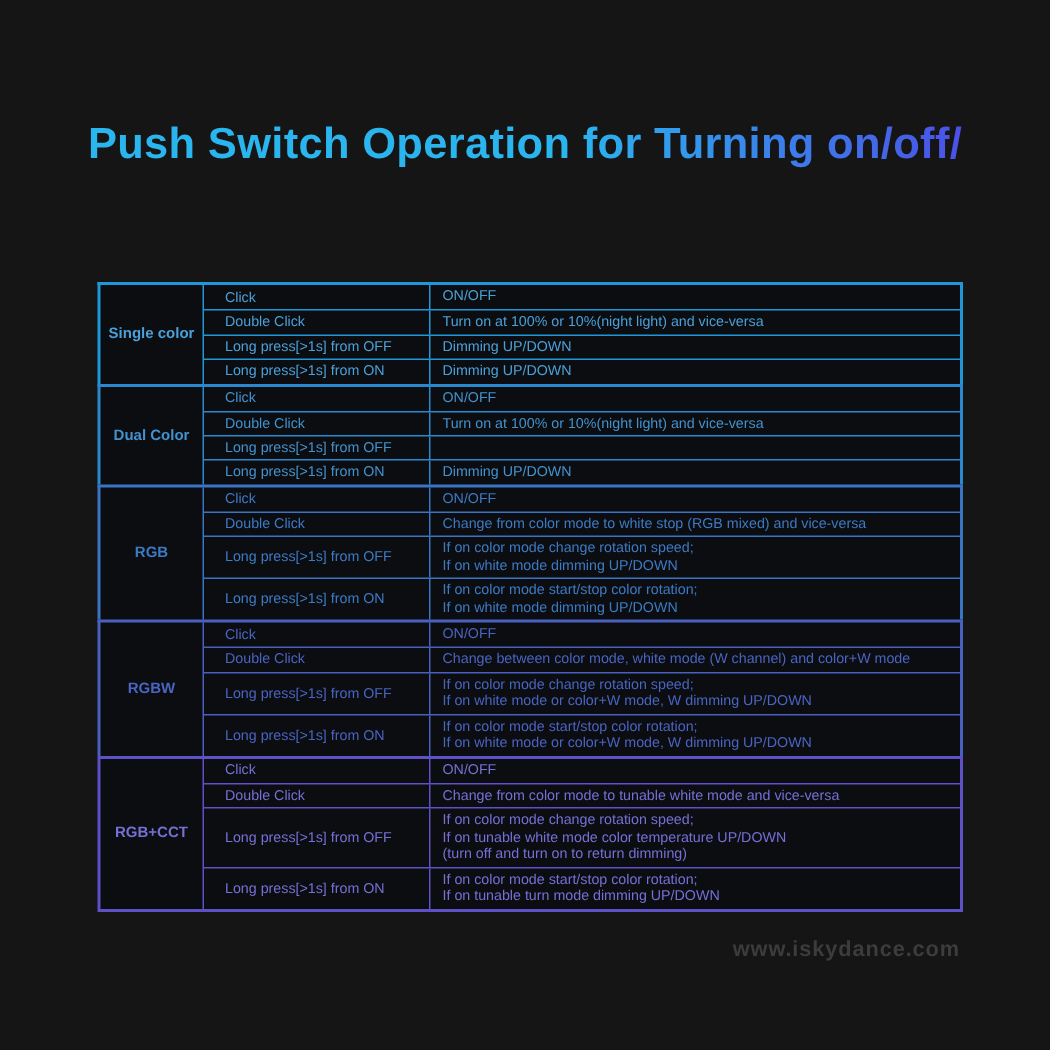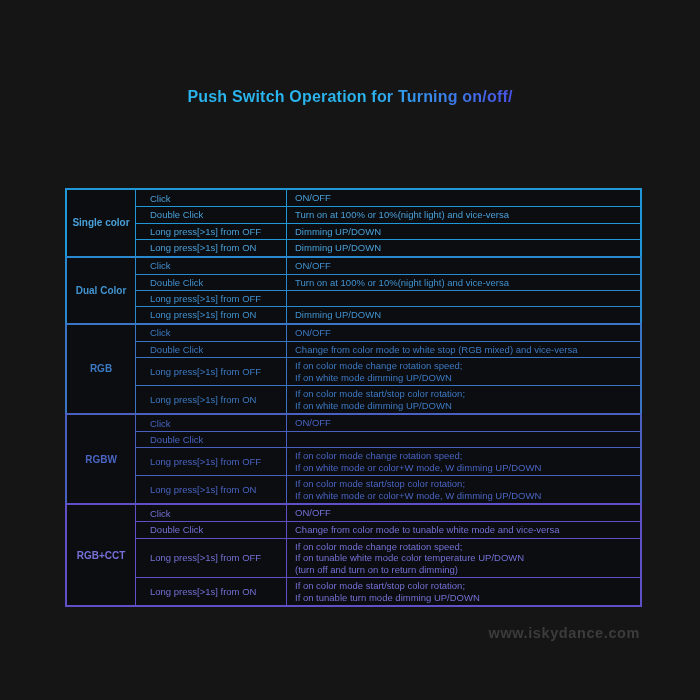--- a/index.html
+++ b/index.html
@@ -7,21 +7,21 @@
   .page {
     position:relative;
     width:700px; height:700px;
     background:#151515;
     font-family:"Liberation Sans", sans-serif;
     overflow:hidden;
   }
   .title {
     position:absolute; top:80px; left:0; right:0;
     text-align:center;
-    font-size:16px; font-weight:bold; line-height:33px;
+    font-size:29px; font-weight:bold; line-height:33px;
     letter-spacing:0.2px;
   }
   .title-line {
     display:block; width:max-content; margin:0 auto;
     color:var(--title-c1);
     background:linear-gradient(90deg, var(--title-c1) 0%, var(--title-c1) 55%, var(--title-c2) 100%);
     -webkit-background-clip:text; background-clip:text;
     -webkit-text-fill-color:transparent;
   }
   .op-table {
@@ -163,20 +163,23 @@
         <div class="col-label">RGBW</div>
         <div class="rows">
           <div class="row">
             <div class="cell action">Click</div>
             <div class="cell result">
               <div class="result-line">ON/OFF</div>
             </div>
           </div>
           <div class="row">
             <div class="cell action">Double Click</div>
+            <div class="cell result">
+              <div class="result-line">Change between color mode, white mode (W channel) and color+W mode</div>
+            </div>
           </div>
           <div class="row">
             <div class="cell action">Long press[&gt;1s] from OFF</div>
             <div class="cell result">
               <div class="result-line">If on color mode change rotation speed;</div>
               <div class="result-line">If on white mode or color+W mode, W dimming UP/DOWN</div>
             </div>
           </div>
           <div class="row">
             <div class="cell action">Long press[&gt;1s] from ON</div>

